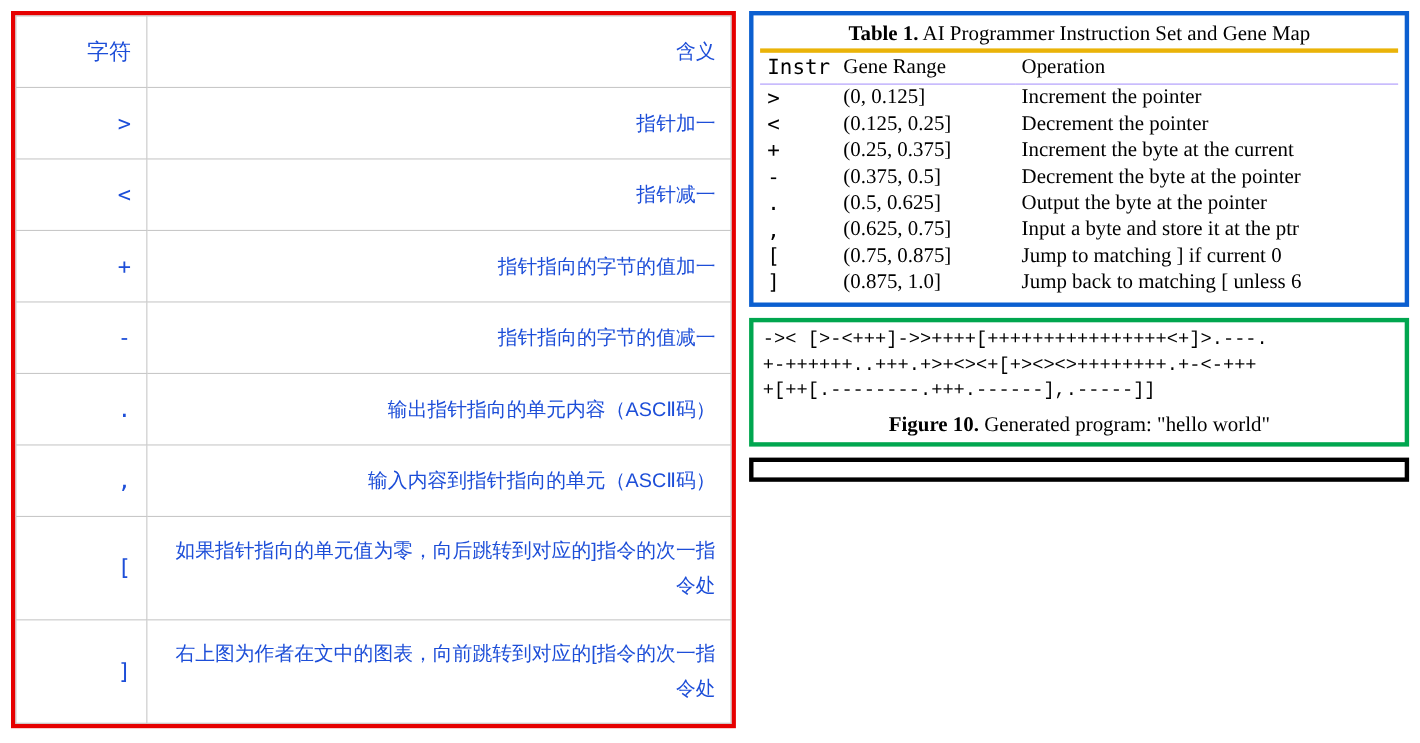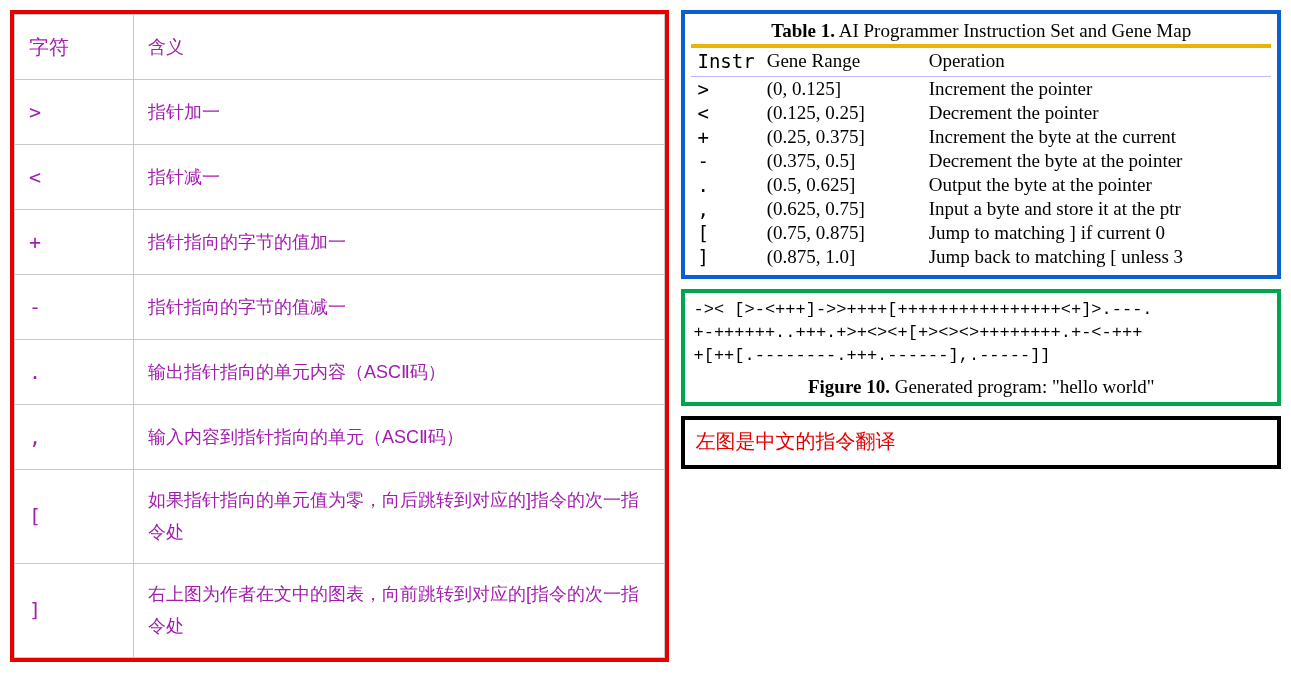--- a/index.html
+++ b/index.html
@@ -22,24 +22,24 @@
     box-sizing: border-box;
   }
   .left-panel table {
     width: 100%;
     border-collapse: collapse;
   }
   .left-panel th,
   .left-panel td {
     border: 1px solid #c8c8c8;
     padding: 14px 14px;
-    text-align: left;
+    text-align: right;
     vertical-align: middle;
     font-size: 18px;
-    color: #a21caf;
+    color: #1d4ed8;
     line-height: 1.8;
   }
   .left-panel th {
     font-weight: 400;
   }
   .left-panel .col-sym {
     width: 90px;
     font-family: Consolas, monospace;
     font-size: 20px;
   }
@@ -213,33 +213,32 @@
               <td class="c-op">Input a byte and store it at the ptr</td>
             </tr>
             <tr>
               <td class="c-instr">[</td>
               <td class="c-range">(0.75, 0.875]</td>
               <td class="c-op">Jump to matching ] if current 0</td>
             </tr>
             <tr>
               <td class="c-instr">]</td>
               <td class="c-range">(0.875, 1.0]</td>
-              <td class="c-op">Jump back to matching [ unless 3</td>
+              <td class="c-op">Jump back to matching [ unless 6</td>
             </tr>
           </tbody>
       </table>
     </div>
 
     <div class="green-panel">
       <div class="code">-&gt;&lt; [&gt;-&lt;+++]-&gt;&gt;++++[++++++++++++++++&lt;+]&gt;.---.
 +-++++++..+++.+&gt;+&lt;&gt;&lt;+[+&gt;&lt;&gt;&lt;&gt;++++++++.+-&lt;-+++
 +[++[.--------.+++.------],.-----]]</div>
       <div class="figcap">
         <span class="b">Figure 10.</span><span>  Generated program: "hello world"</span>
       </div>
     </div>
 
     <div class="black-panel">
-      <div class="legend-red">左图是中文的指令翻译</div>
     </div>
 
   </div>
 </div>
 
 </body></html>

